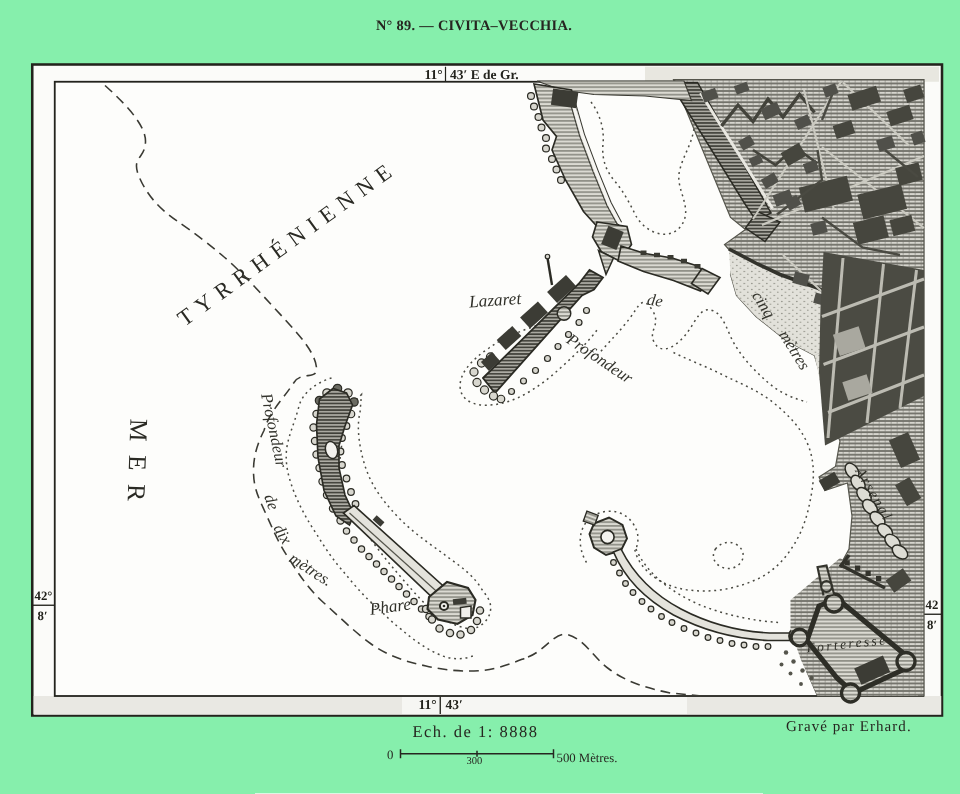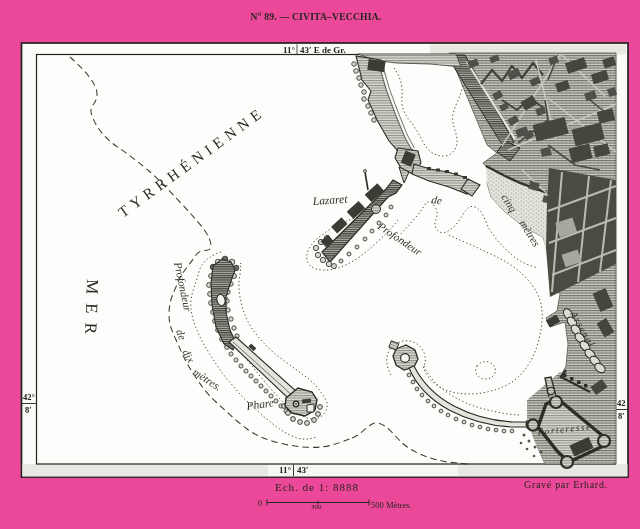--- a/index.html
+++ b/index.html
@@ -1,16 +1,16 @@
 <!DOCTYPE html>
 <html><head>
 <meta charset="utf-8">
 <style>
   html,body{margin:0;padding:0;background:#f8f8f5;}
-  #page{position:relative;width:640px;height:529px;background:#ec4899;font-family:"Liberation Serif",serif;}
+  #page{position:relative;width:640px;height:529px;background:#86efac;font-family:"Liberation Serif",serif;}
   svg{position:absolute;left:0;top:0;}
 </style>
 </head>
 <body>
 <div id="page">
 <svg width="640" height="529" viewBox="0 0 640 529">
 <defs>
   <pattern id="town" width="4" height="2.5" patternUnits="userSpaceOnUse">
     <rect width="4" height="2.5" fill="#d6d5ce"></rect>
     <line x1="0" y1="0.65" x2="4" y2="0.65" stroke="#5d5d55" stroke-width="1"></line>

